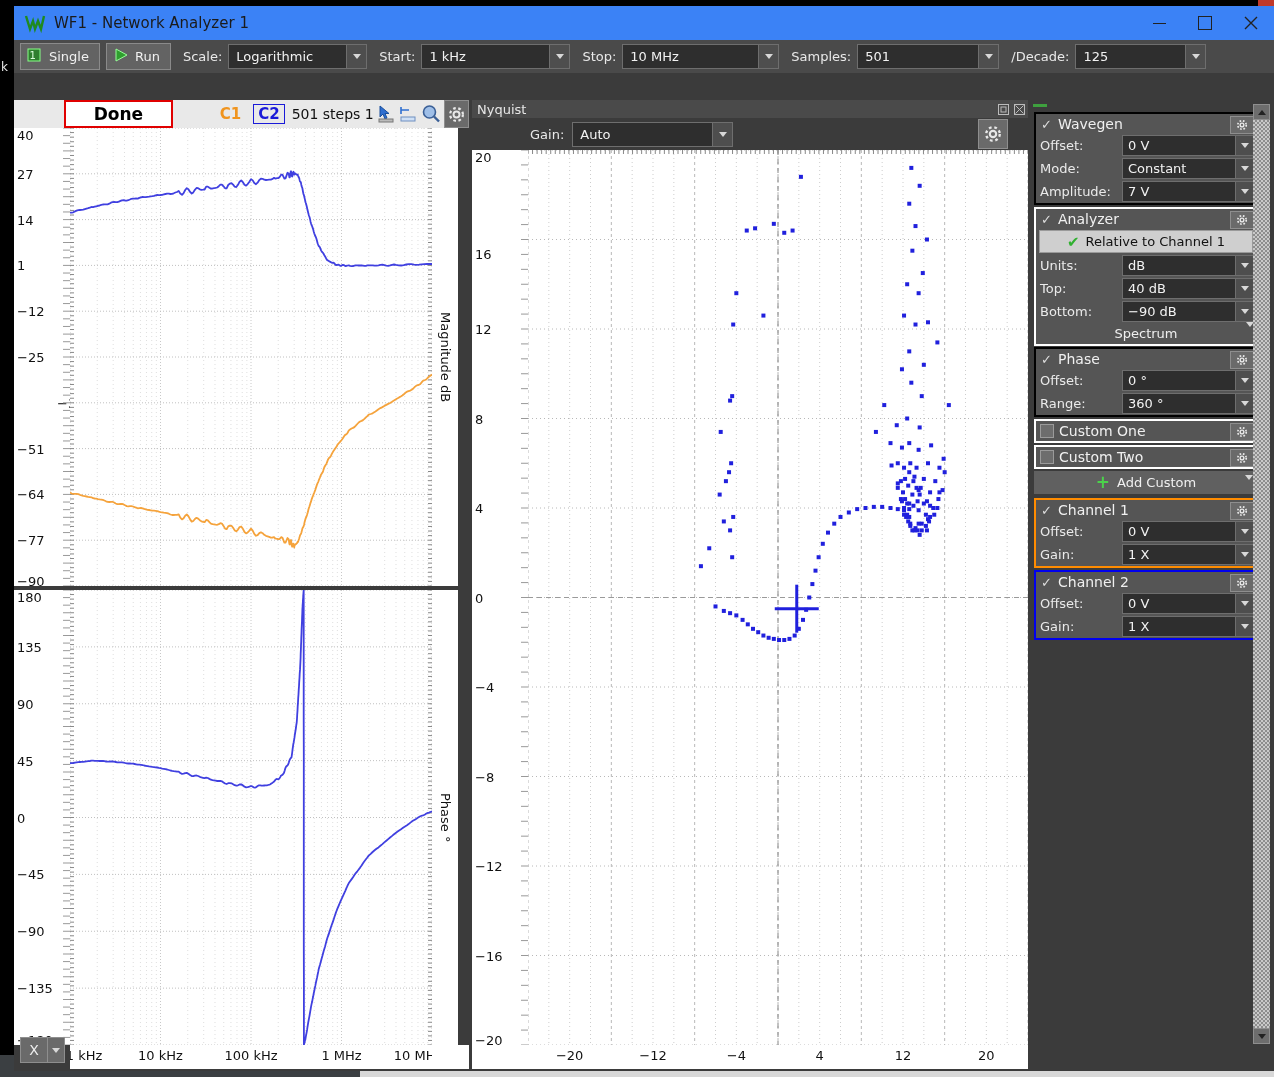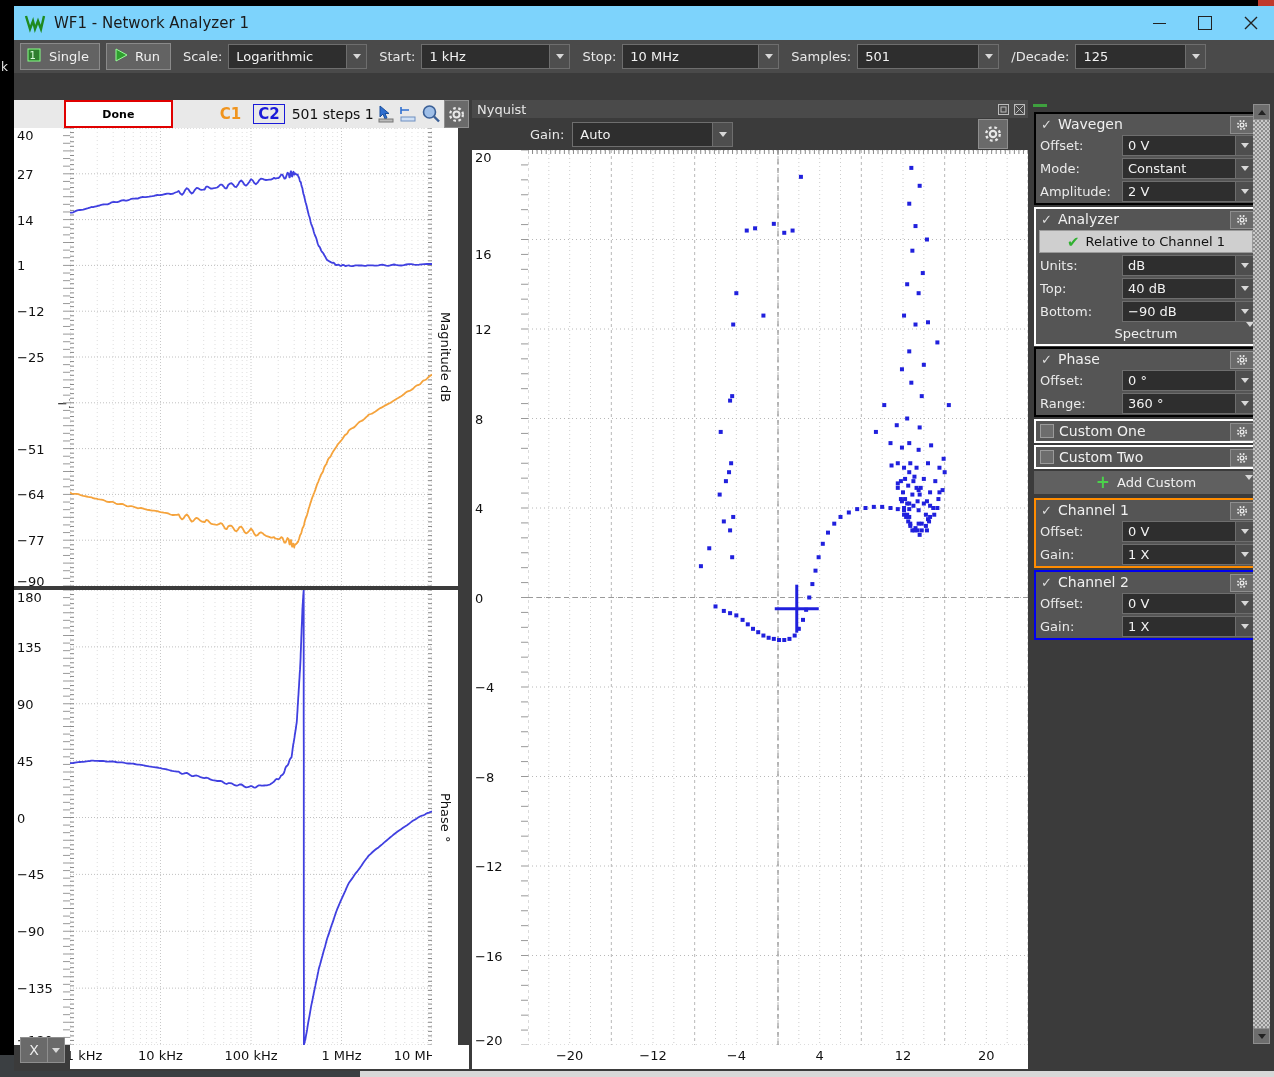--- a/index.html
+++ b/index.html
@@ -10,21 +10,21 @@
   .desktop{position:absolute;inset:0;background:#000;}
   .desk-text{position:absolute;left:1px;top:60px;color:#e8e8e8;font-size:12px;line-height:14px;}
   .desk-right{position:absolute;right:0;top:0;width:16px;height:1077px;background:
      linear-gradient(180deg,#c0392b 0 12px,#2b6ab5 12px 24px,#d8a13a 24px 34px,#222 34px 100%);}
 
   .taskbar{position:absolute;left:0;bottom:0;width:1274px;height:22px;background:#d8d8d8;}
   .taskbar .seg{position:absolute;left:0;top:0;width:360px;height:22px;background:#3b3f42;}
 
   
   .win{position:absolute;left:14px;top:6px;width:1260px;height:1065px;background:#3b3b3b;}
-  .titlebar{height:34px;background:#7dd3fc;display:flex;align-items:center;}
+  .titlebar{height:34px;background:#3b82f6;display:flex;align-items:center;}
   .app-icon{width:22px;height:22px;margin:0 8px 0 10px;position:relative;}
   .app-icon svg{display:block}
   .title-text{font-size:15px;color:#1b1b1b;flex:1;}
   .wbtn{width:46px;height:34px;display:flex;align-items:center;justify-content:center;color:#222;font-size:15px;}
   .wbtn.min .bar{width:13px;height:1px;background:#222;}
   .wbtn.max .sq{width:12px;height:12px;border:1.4px solid #222;}
   .wbtn.close svg{display:block}
 
   .menubar{height:27px;background:#4a4a4a;display:flex;align-items:center;padding-left:10px;position:relative;}
   .menu-item{color:#eee;font-size:14px;margin-right:20px;}
@@ -42,21 +42,21 @@
         display:flex;align-items:center;justify-content:center;}
   .caret{width:0;height:0;border-left:4px solid transparent;border-right:4px solid transparent;border-top:5px solid #d8d8d8;}
 
   
   .body{position:absolute;left:0;top:94px;width:1260px;height:971px;}
 
   
   .bode{position:absolute;left:0;top:0;width:455px;height:971px;background:#3b3b3b;}
   .plot-toolbar{position:absolute;left:0;top:0;width:455px;height:28px;background:#e9e9e9;display:flex;align-items:center;}
   .done-btn{width:120px;height:24px;margin-left:50px;background:#fff;border:2px solid #e00000;
-     display:flex;align-items:center;justify-content:center;font-size:11px;color:#000;font-weight:bold;}
+     display:flex;align-items:center;justify-content:center;font-size:17px;color:#000;font-weight:bold;}
   .chip{font-size:15px;font-weight:bold;padding:0 4px;margin-left:8px;}
   .chip.c1{color:#f0941e;margin-left:43px;}
   .chip.c2{color:#1a1ad8;border:1.6px solid #1a1ad8;}
   .steps{font-size:14px;color:#111;margin-left:7px;white-space:nowrap;overflow:hidden;}
   .ticon{width:26px;height:24px;display:flex;align-items:center;justify-content:center;}
   .gear-tb{width:26px;height:26px;background:#6a6a6a;border:1px solid #8e8e8e;display:flex;align-items:center;justify-content:center;margin-left:2px;}
 
   .axis-y{position:absolute;width:56px;background:#fff;color:#111;font-size:13px;}
   .axis-y span{position:absolute;left:3px;transform:translateY(-50%);white-space:nowrap;}
   .grapharea{position:absolute;background:#fff;overflow:hidden;}
@@ -1367,21 +1367,21 @@
             <span class="sel">
               <span>Constant</span>
               <span class="arrow">
                     <i class="caret"></i>
                   </span>
             </span>
               </div>
               <div class="row">
             <span class="lab">Amplitude:</span>
             <span class="sel">
-              <span>2 V</span>
+              <span>7 V</span>
               <span class="arrow">
                     <i class="caret"></i>
                   </span>
             </span>
               </div>
             </div>
             <div class="panel" style="top: 107px; border: 2px solid rgb(255, 255, 255);">
               <div class="p-head">
         <span class="chk">✓</span>
         <span class="ttl">Analyzer</span>

